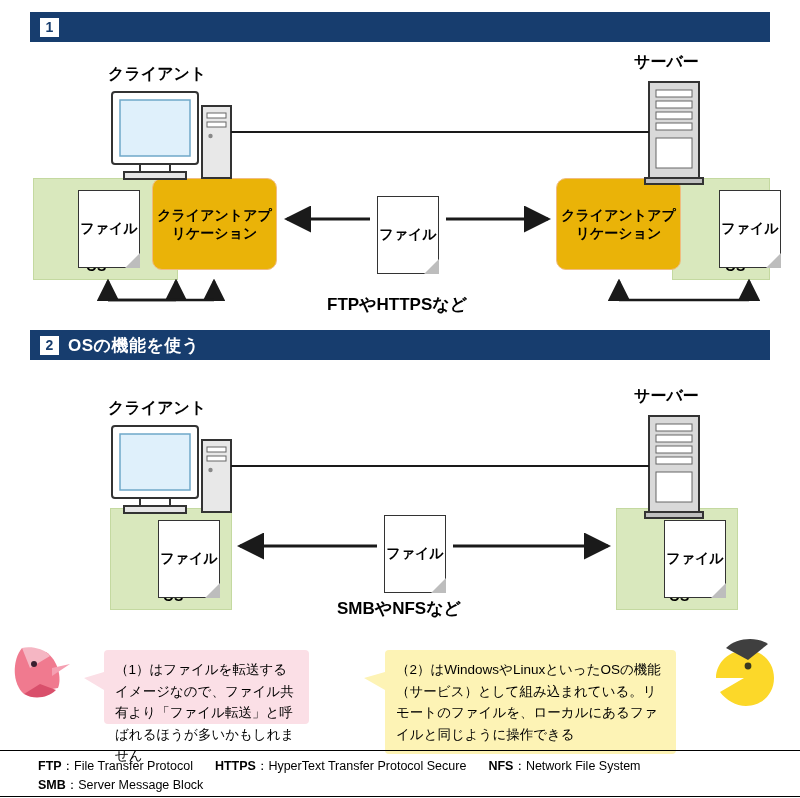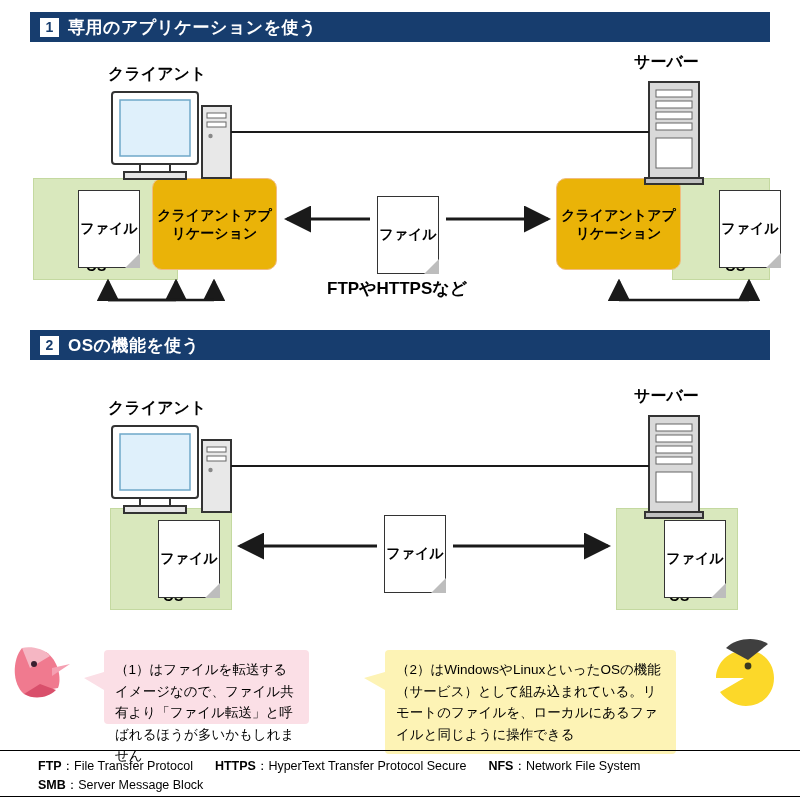--- a/index.html
+++ b/index.html
@@ -178,21 +178,20 @@
     pointer-events: none;
   }
 </style>
 </head>
 <body>
 
 <div class="stage">
 
   <div class="section-bar" style="top:12px;">
     <span class="section-num">1</span>
-    <span class="section-title">専用のアプリケーションを使う</span>
   </div>
 
   <div class="hdr-label" style="left:108px; top:64px;">クライアント</div>
   <div class="hdr-label" style="left:634px; top:52px;">サーバー</div>
 
   <div class="os-box" style="left:33px; top:178px; width:145px; height:102px;"></div>
   <div class="os-label" style="left:42px; top:258px;">OS</div>
 
   <div class="os-box" style="left:672px; top:178px; width:98px; height:102px;"></div>
   <div class="os-label" style="left:681px; top:258px;">OS</div>
@@ -210,21 +209,21 @@
     <span class="corner"></span>
   </div>
 
   <div class="app-box" style="left:152px; top:178px; width:125px; height:92px;">
     <span>クライアントアプリケーション</span>
   </div>
   <div class="app-box" style="left:556px; top:178px; width:125px; height:92px;">
     <span>クライアントアプリケーション</span>
   </div>
 
-  <div class="proto" style="left:327px; top:277px;">FTPやHTTPSなど</div>
+  <div class="proto" style="left:327px; top:293px;">FTPやHTTPSなど</div>
 
   <div class="section-bar" style="top:330px;">
     <span class="section-num">2</span>
     <span class="section-title">OSの機能を使う</span>
   </div>
 
   <div class="hdr-label" style="left:108px; top:398px;">クライアント</div>
   <div class="hdr-label" style="left:634px; top:386px;">サーバー</div>
 
   <div class="os-box" style="left:110px; top:508px; width:122px; height:102px;"></div>
@@ -239,20 +238,21 @@
   </div>
   <div class="file" style="left:664px; top:520px; width:62px; height:78px;">
     <span>ファイル</span>
     <span class="corner"></span>
   </div>
   <div class="file" style="left:384px; top:515px; width:62px; height:78px;">
     <span>ファイル</span>
     <span class="corner"></span>
   </div>
 
+  <div class="proto" style="left:337px; top:597px;">SMBやNFSなど</div>
 
   <div class="callout pink" style="left:104px; top:650px; width:205px; height:74px;">（1）はファイルを転送するイメージなので、ファイル共有より「ファイル転送」と呼ばれるほうが多いかもしれません</div>
   <div class="callout yellow" style="left:385px; top:650px; width:291px; height:104px;">（2）はWindowsやLinuxといったOSの機能（サービス）として組み込まれている。リモートのファイルを、ローカルにあるファイルと同じように操作できる</div>
 
   <div class="rule-top"></div>
   <div class="footnotes">
     <div class="fn-row">
       <span class="fn-term">FTP</span><span>：File Transfer Protocol</span><span class="fn-gap"></span><span class="fn-term">HTTPS</span><span>：HyperText Transfer Protocol Secure</span><span class="fn-gap"></span><span class="fn-term">NFS</span><span>：Network File System</span>
     </div>
     <div class="fn-row">

